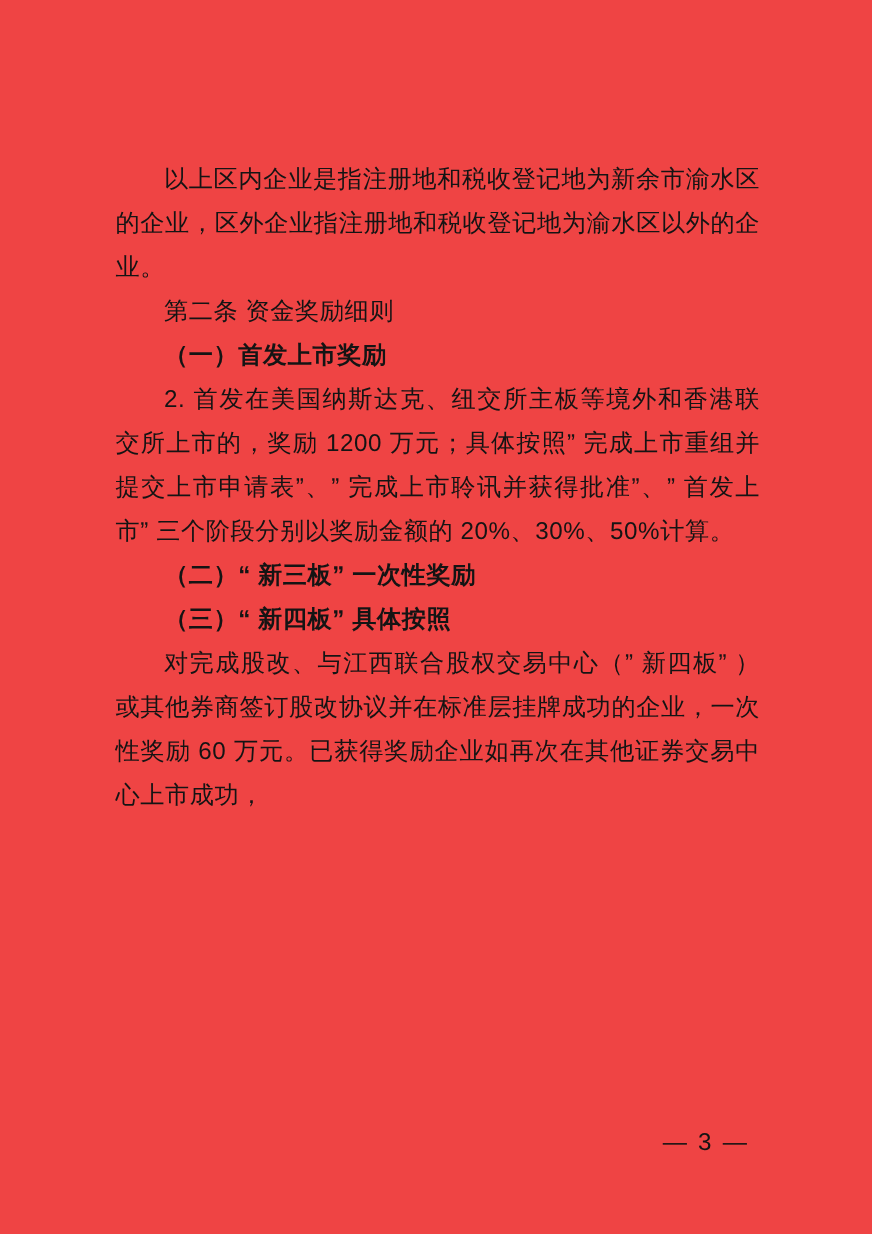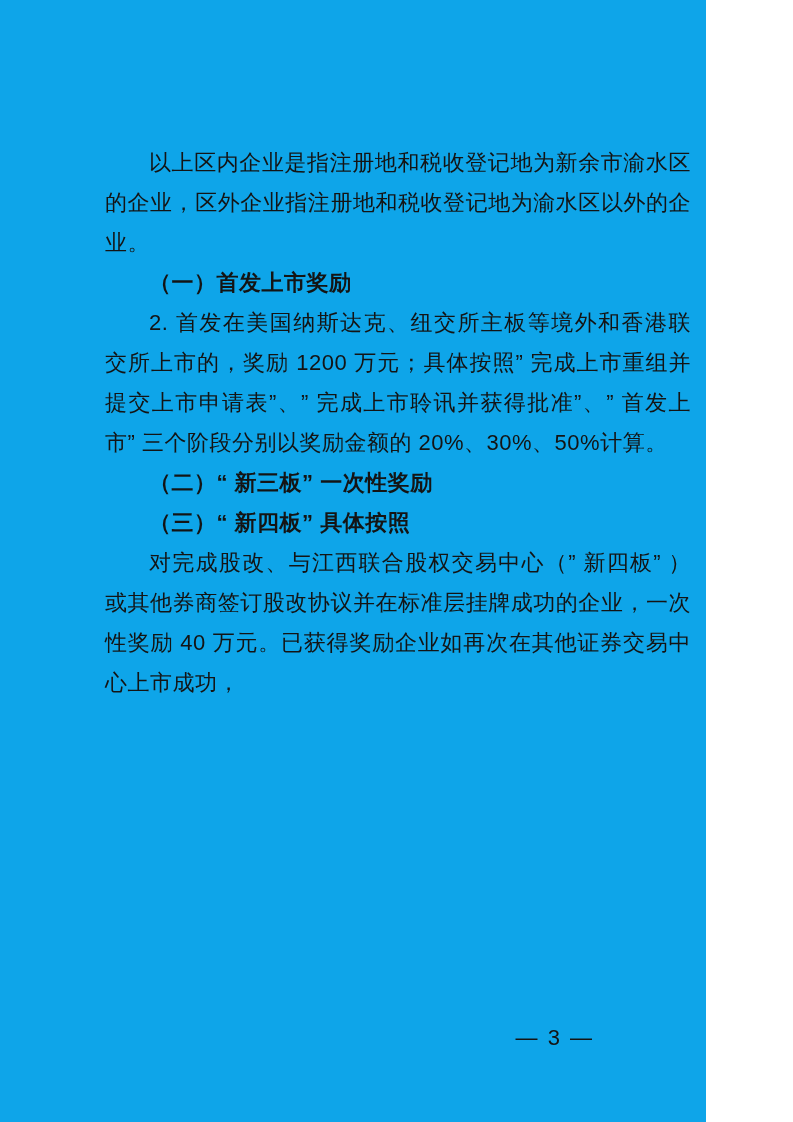--- a/index.html
+++ b/index.html
@@ -3,23 +3,23 @@
 <meta charset="utf-8">
 <style>
   * { box-sizing: border-box; }
   html, body {
     margin: 0;
     padding: 0;
     background: #ffffff;
   }
   .doc-page {
     position: relative;
-    width: 706px;
+    width: 793px;
     height: 1122px;
-    background: #0ea5e9;
+    background: #ef4444;
     overflow: hidden;
     font-family: "Liberation Sans", "DejaVu Sans", sans-serif;
   }
   .doc-body {
     position: absolute;
     left: 105px;
     top: 143px;
     width: 586px;
     color: #141414;
   }
@@ -44,21 +44,22 @@
     color: #141414;
     letter-spacing: 2px;
   }
 </style>
 </head>
 <body>
 
 <div class="doc-page">
   <div class="doc-body">
     <p class="doc-paragraph">以上区内企业是指注册地和税收登记地为新余市渝水区的企业，区外企业指注册地和税收登记地为渝水区以外的企业。</p>
+    <p class="doc-paragraph">第二条 资金奖励细则</p>
     <p class="doc-paragraph doc-heading">（一）首发上市奖励</p>
     <p class="doc-paragraph">2. 首发在美国纳斯达克、纽交所主板等境外和香港联交所上市的，奖励 1200 万元；具体按照” 完成上市重组并提交上市申请表”、” 完成上市聆讯并获得批准”、” 首发上市” 三个阶段分别以奖励金额的 20%、30%、50%计算。</p>
     <p class="doc-paragraph doc-heading">（二）“ 新三板” 一次性奖励</p>
     <p class="doc-paragraph doc-heading">（三）“ 新四板” 具体按照</p>
-    <p class="doc-paragraph">对完成股改、与江西联合股权交易中心（” 新四板” ）或其他券商签订股改协议并在标准层挂牌成功的企业，一次性奖励 40 万元。已获得奖励企业如再次在其他证券交易中心上市成功，</p>
+    <p class="doc-paragraph">对完成股改、与江西联合股权交易中心（” 新四板” ）或其他券商签订股改协议并在标准层挂牌成功的企业，一次性奖励 60 万元。已获得奖励企业如再次在其他证券交易中心上市成功，</p>
   </div>
 
   <div class="page-footer">— 3 —</div>
 </div>
 
 </body></html>

